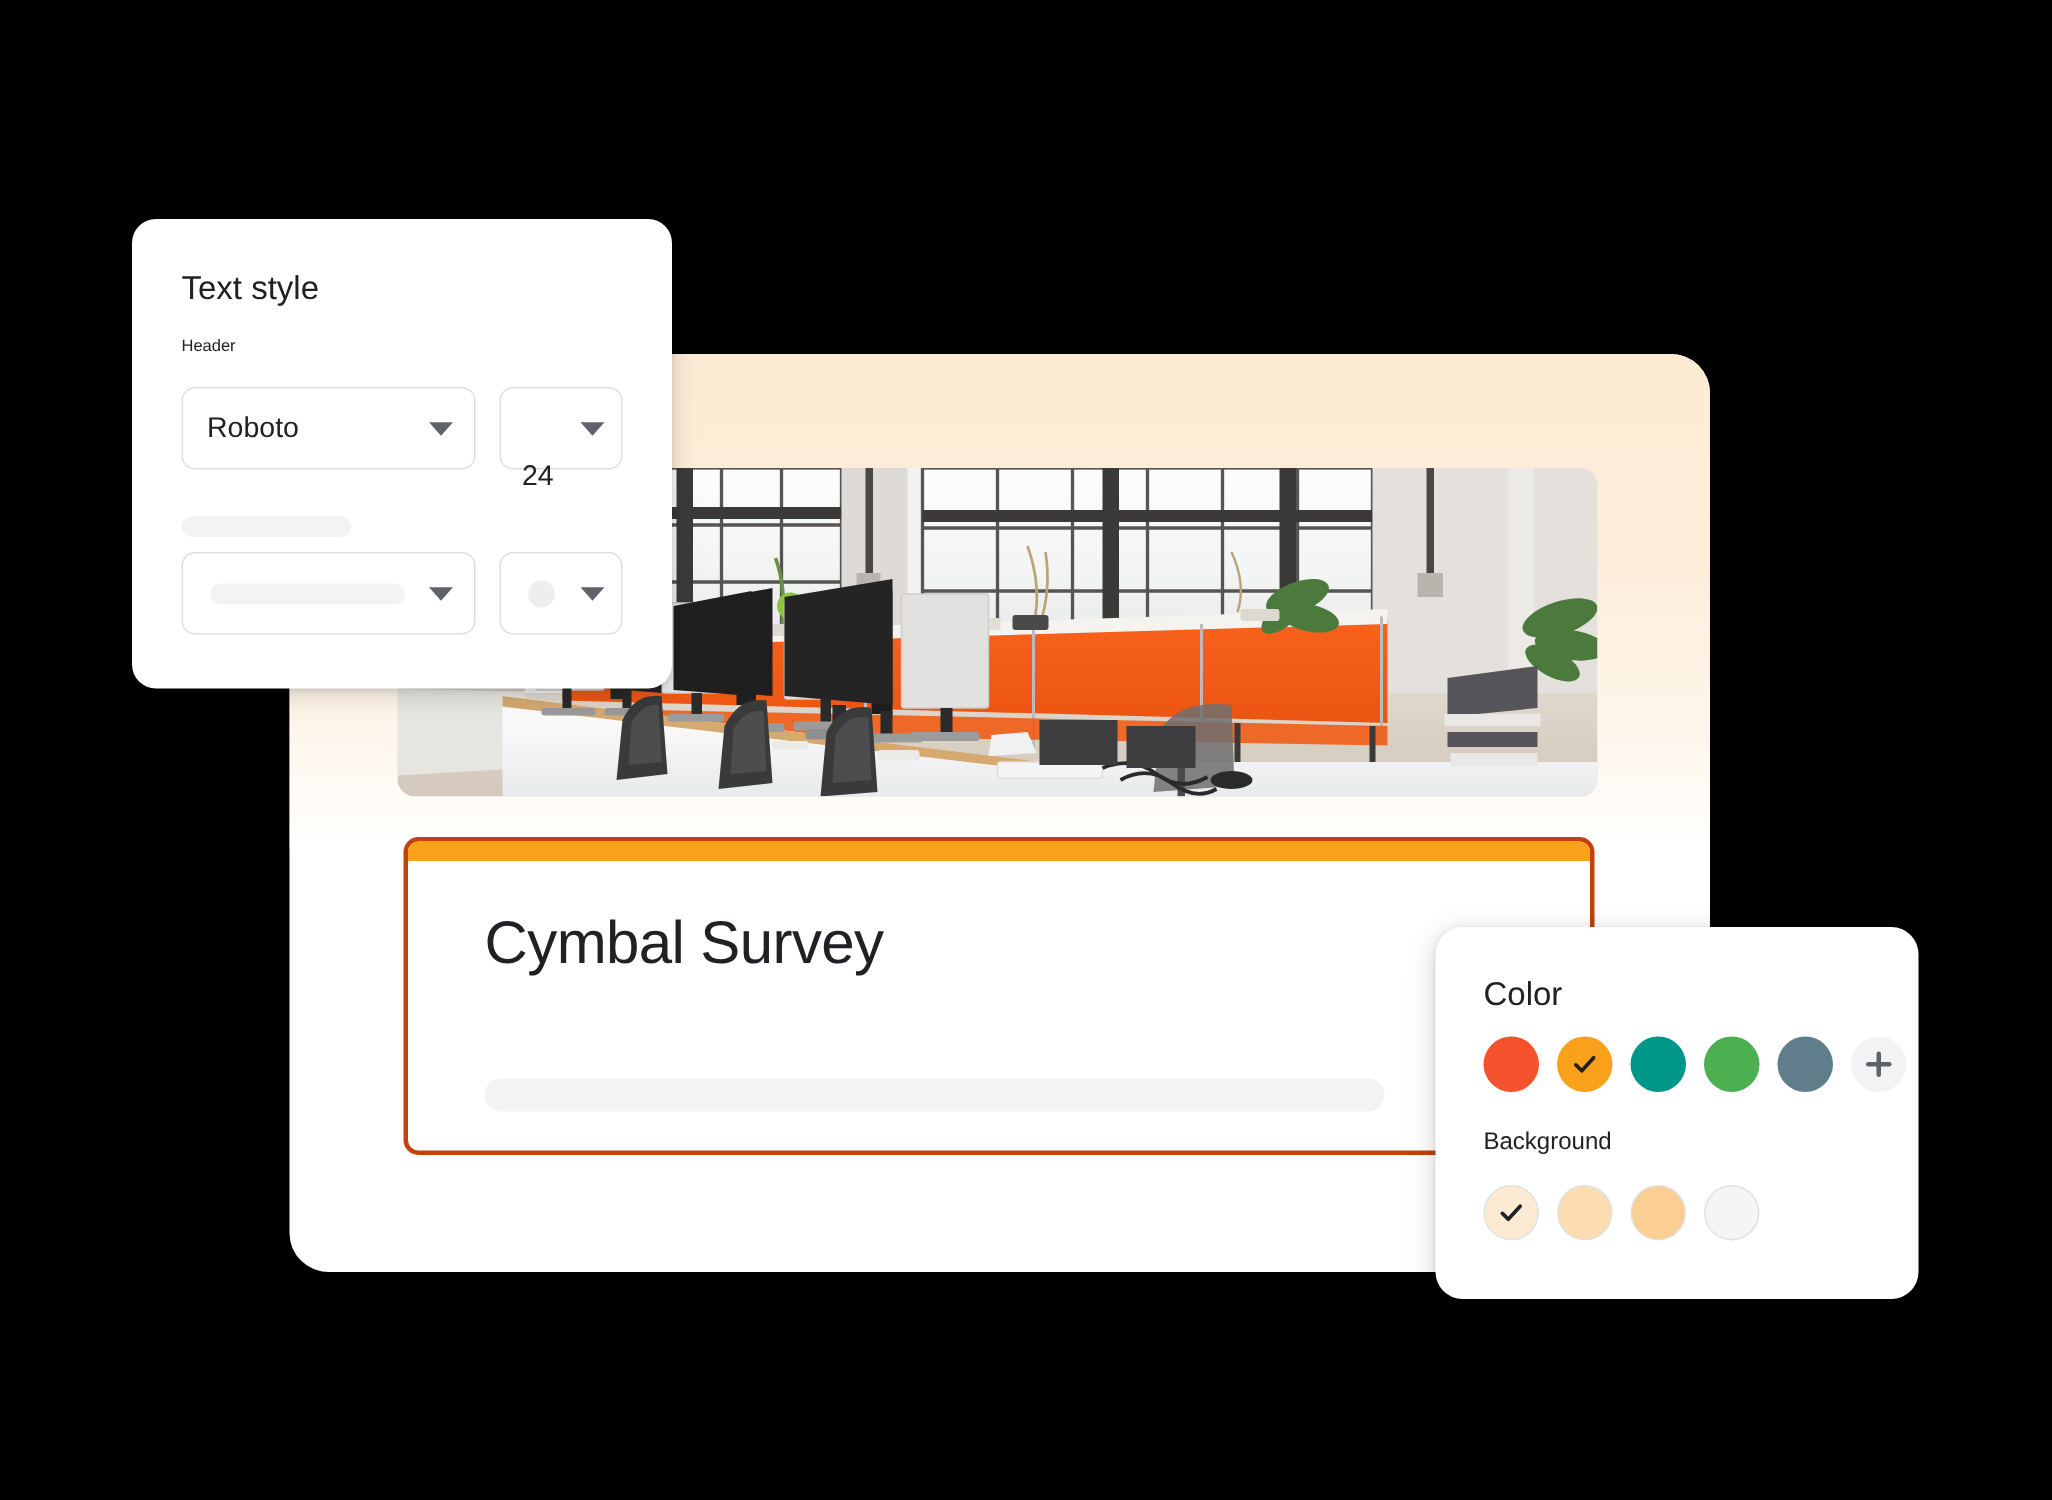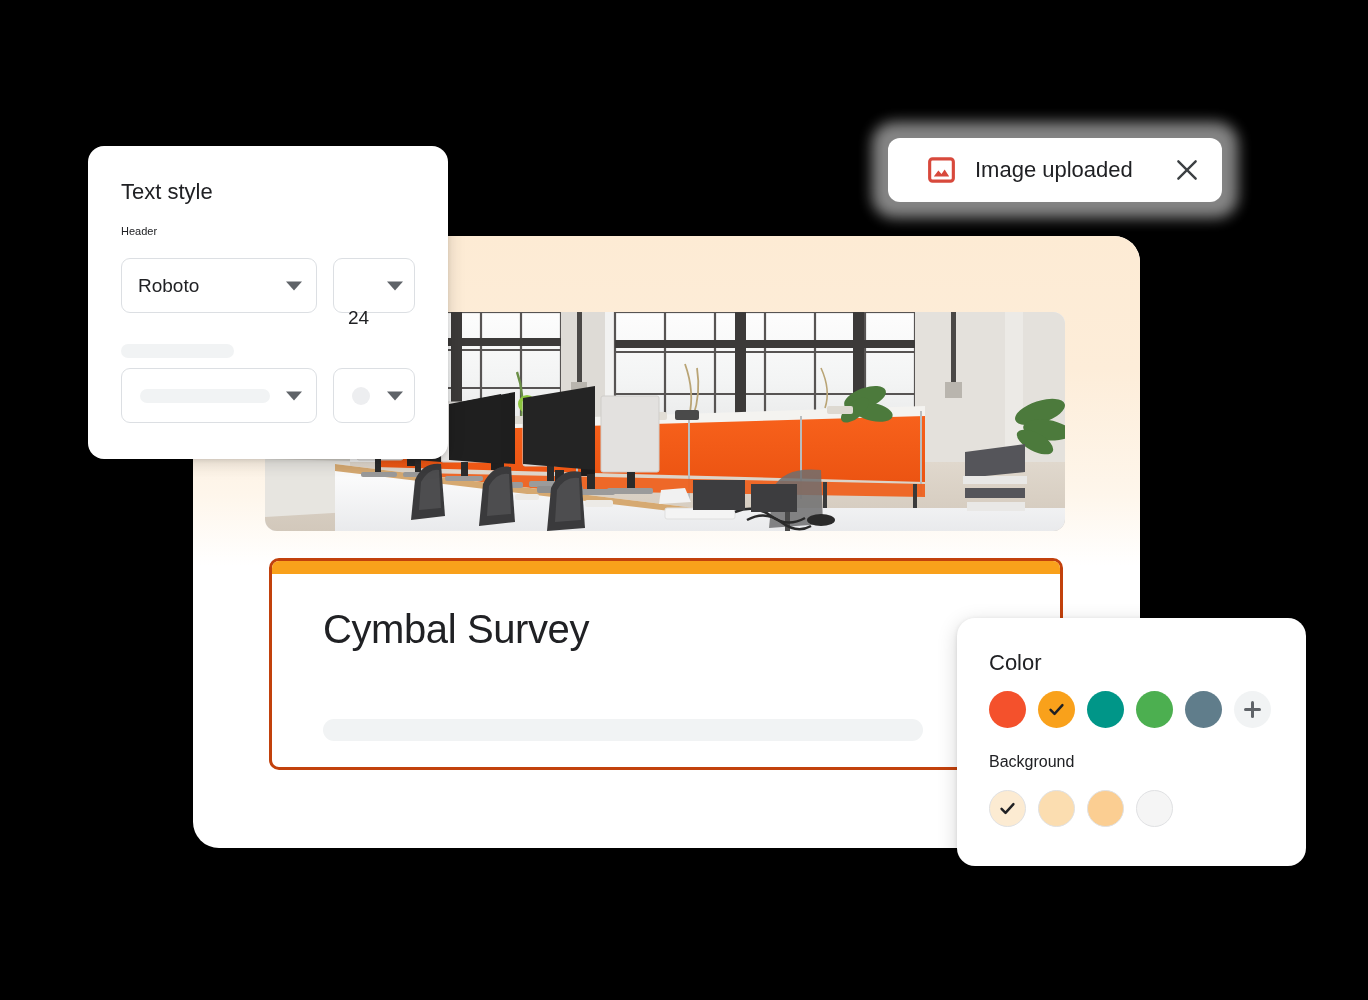--- a/index.html
+++ b/index.html
@@ -131,21 +131,21 @@
     position:absolute;left:87px;top:50%;transform:translateY(-50%);
     font-size:22px;color:#202124;white-space:nowrap;
   }
   #toast-close{
     position:absolute;right:22px;top:50%;transform:translateY(-50%);
     width:26px;height:26px;
   }
 
   
   #color-panel{
-    position:absolute;left:957px;top:618px;width:349px;height:248px;
+    position:absolute;left:957px;top:618px;width:322px;height:248px;
     background:#ffffff;border-radius:18px;
     box-shadow:0 5px 20px rgba(0,0,0,.17), 0 1px 4px rgba(0,0,0,.10);
   }
   #color-label{position:absolute;left:32px;top:32px;font-size:22px;color:#202124;}
   #bg-label{position:absolute;left:32px;top:135px;font-size:16px;color:#202124;}
   .swatch-row{position:absolute;display:flex;align-items:center;}
   #color-row{left:32px;top:73px;gap:12px;}
   #bg-row{left:32px;top:172px;gap:12px;}
   .swatch{
     width:37px;height:37px;border-radius:50%;
@@ -404,33 +404,20 @@
       <span id="ts-style-bar"></span>
       <span class="caret"></span>
     </div>
 
     <div class="select-box" id="ts-color-select">
       <span id="ts-color-dot"></span>
       <span class="caret"></span>
     </div>
   </div>
 
-  <div id="toast-wrap">
-    <div id="toast-glow"></div>
-    <div id="toast">
-      <svg id="toast-img-icon" viewBox="0 0 24 24">
-        <rect x="2.2" y="2.8" width="19.6" height="18.4" rx="2.4" fill="none" stroke="#D8493C" stroke-width="2.6"></rect>
-        <path d="M5.6 17.4 L9.4 12.4 L12 15.4 L14.6 11.6 L18.4 17.4 Z" fill="#D8493C"></path>
-      </svg>
-      <span id="toast-text">Image uploaded</span>
-      <svg id="toast-close" viewBox="0 0 24 24">
-        <path d="M4 4 L20 20 M20 4 L4 20" stroke="#3c4043" stroke-width="2.2" stroke-linecap="round"></path>
-      </svg>
-    </div>
-  </div>
 
   <div id="color-panel">
     <div id="color-label">Color</div>
     <div class="swatch-row" id="color-row">
         <div class="swatch" style="background: rgb(244, 81, 44);"></div>
         <div class="swatch" style="background: rgb(249, 161, 27);">
           <svg class="check" viewBox="0 0 24 24">
             <path d="M4.5 12.5 L9.5 17.5 L19.5 6.5" fill="none" stroke="#202124" stroke-width="3.1" stroke-linecap="round" stroke-linejoin="round"></path>
           </svg>
         </div>

